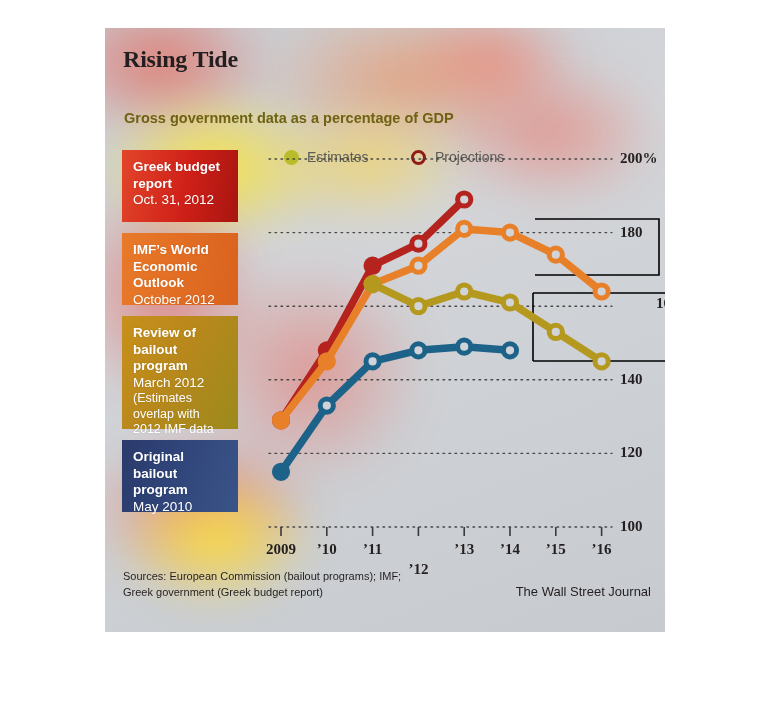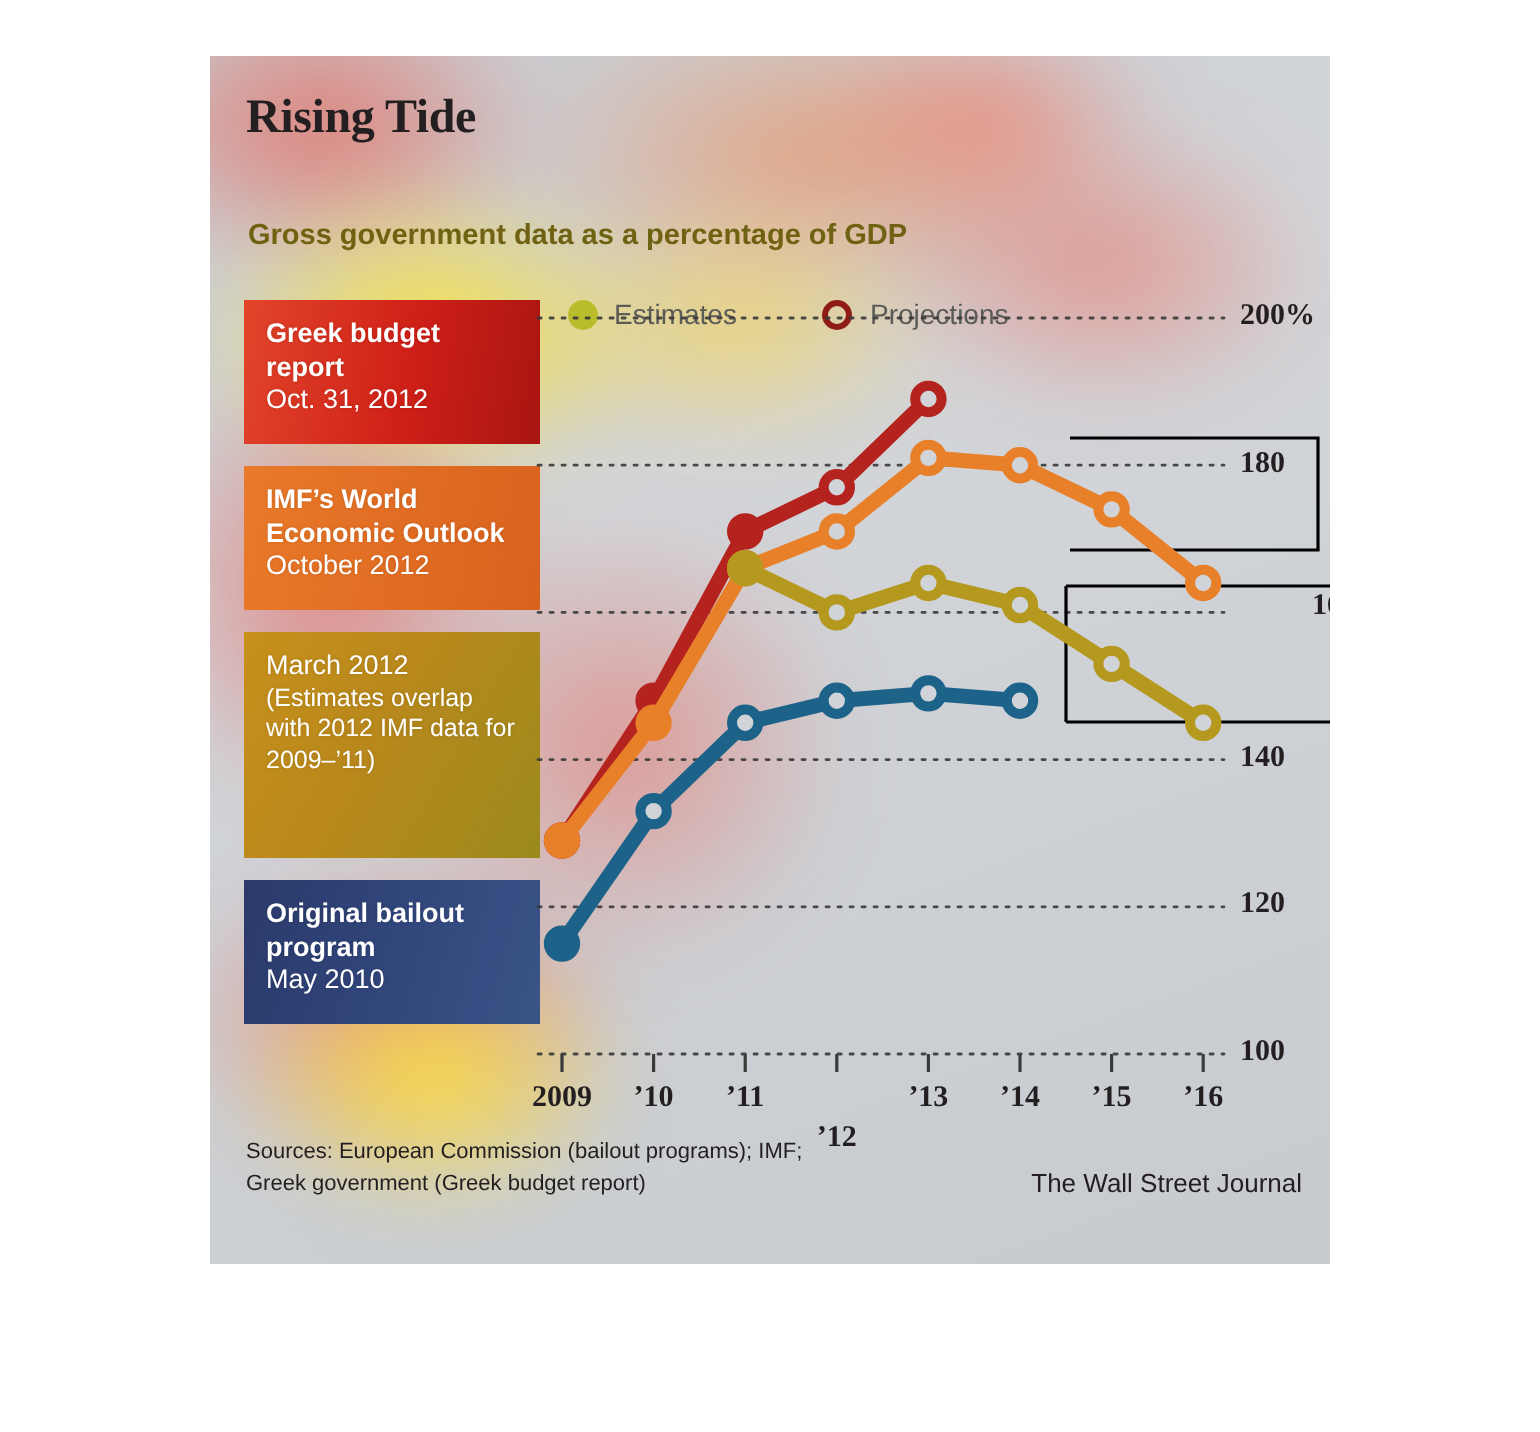--- a/index.html
+++ b/index.html
@@ -19,21 +19,21 @@
   .sub{position:absolute;left:19px;top:56px;font-size:15.5px;font-weight:bold;color:#231f20;}
   .sub2{position:absolute;left:19px;top:82px;font-size:14.5px;font-weight:bold;color:#6f6212;}
 
   
   .lg{position:absolute;font-size:14px;color:#5b5b58;text-align:center;}
   .lgdot{position:absolute;width:15px;height:15px;border-radius:50%;background:#b9bd2b;}
   .lgring{position:absolute;width:15px;height:15px;border-radius:50%;
           border:3.5px solid #8f1d15;box-sizing:border-box;background:transparent;}
 
   
-  .box{position:absolute;left:17px;width:148px;color:#fff;font-size:13.5px;
+  .box{position:absolute;left:17px;width:116px;color:#fff;font-size:13.5px;
        font-weight:bold;line-height:16.5px;padding:9px 10px 10px 11px;box-sizing:border-box;
        text-shadow:0 0 2px rgba(0,0,0,.12);}
   .box .d{font-weight:normal;}
   .b1{top:122px;height:72px;background:linear-gradient(100deg,#e2452a 0%,#cf2018 55%,#a81510 100%);}
   .b2{top:205px;height:72px;background:linear-gradient(100deg,#e97a2a 0%,#e06b22 60%,#d9631e 100%);}
   .b3{top:288px;height:113px;background:linear-gradient(120deg,#c8901b 0%,#b8881c 45%,#9c8a1c 100%);}
   .b4{top:412px;height:72px;background:linear-gradient(105deg,#2b3a6b 0%,#30457a 45%,#3a5488 100%);}
 
   
   #plot{position:absolute;left:0;top:0;width:560px;height:604px;}
@@ -71,20 +71,21 @@
 
     <div class="box b1">
       <div>Greek budget report</div>
       <div class="d">Oct. 31, 2012</div>
     </div>
     <div class="box b2">
       <div>IMF’s World Economic Outlook</div>
       <div class="d">October 2012</div>
     </div>
     <div class="box b3">
+      <div>Review of bailout program</div>
       <div class="d">March 2012</div>
       <div class="d" style="font-size:12.5px;line-height:15.5px;">(Estimates overlap with 2012 IMF data for 2009–’11)</div>
     </div>
     <div class="box b4">
       <div>Original bailout program</div>
       <div class="d">May 2010</div>
     </div>
 
     <svg id="plot" viewBox="0 0 560 604">
         <line x1="164" y1="131" x2="507" y2="131" stroke="#3a3a3a" stroke-width="1.4" stroke-dasharray="1.6 4.4" stroke-linecap="round" opacity="0.9"></line>

